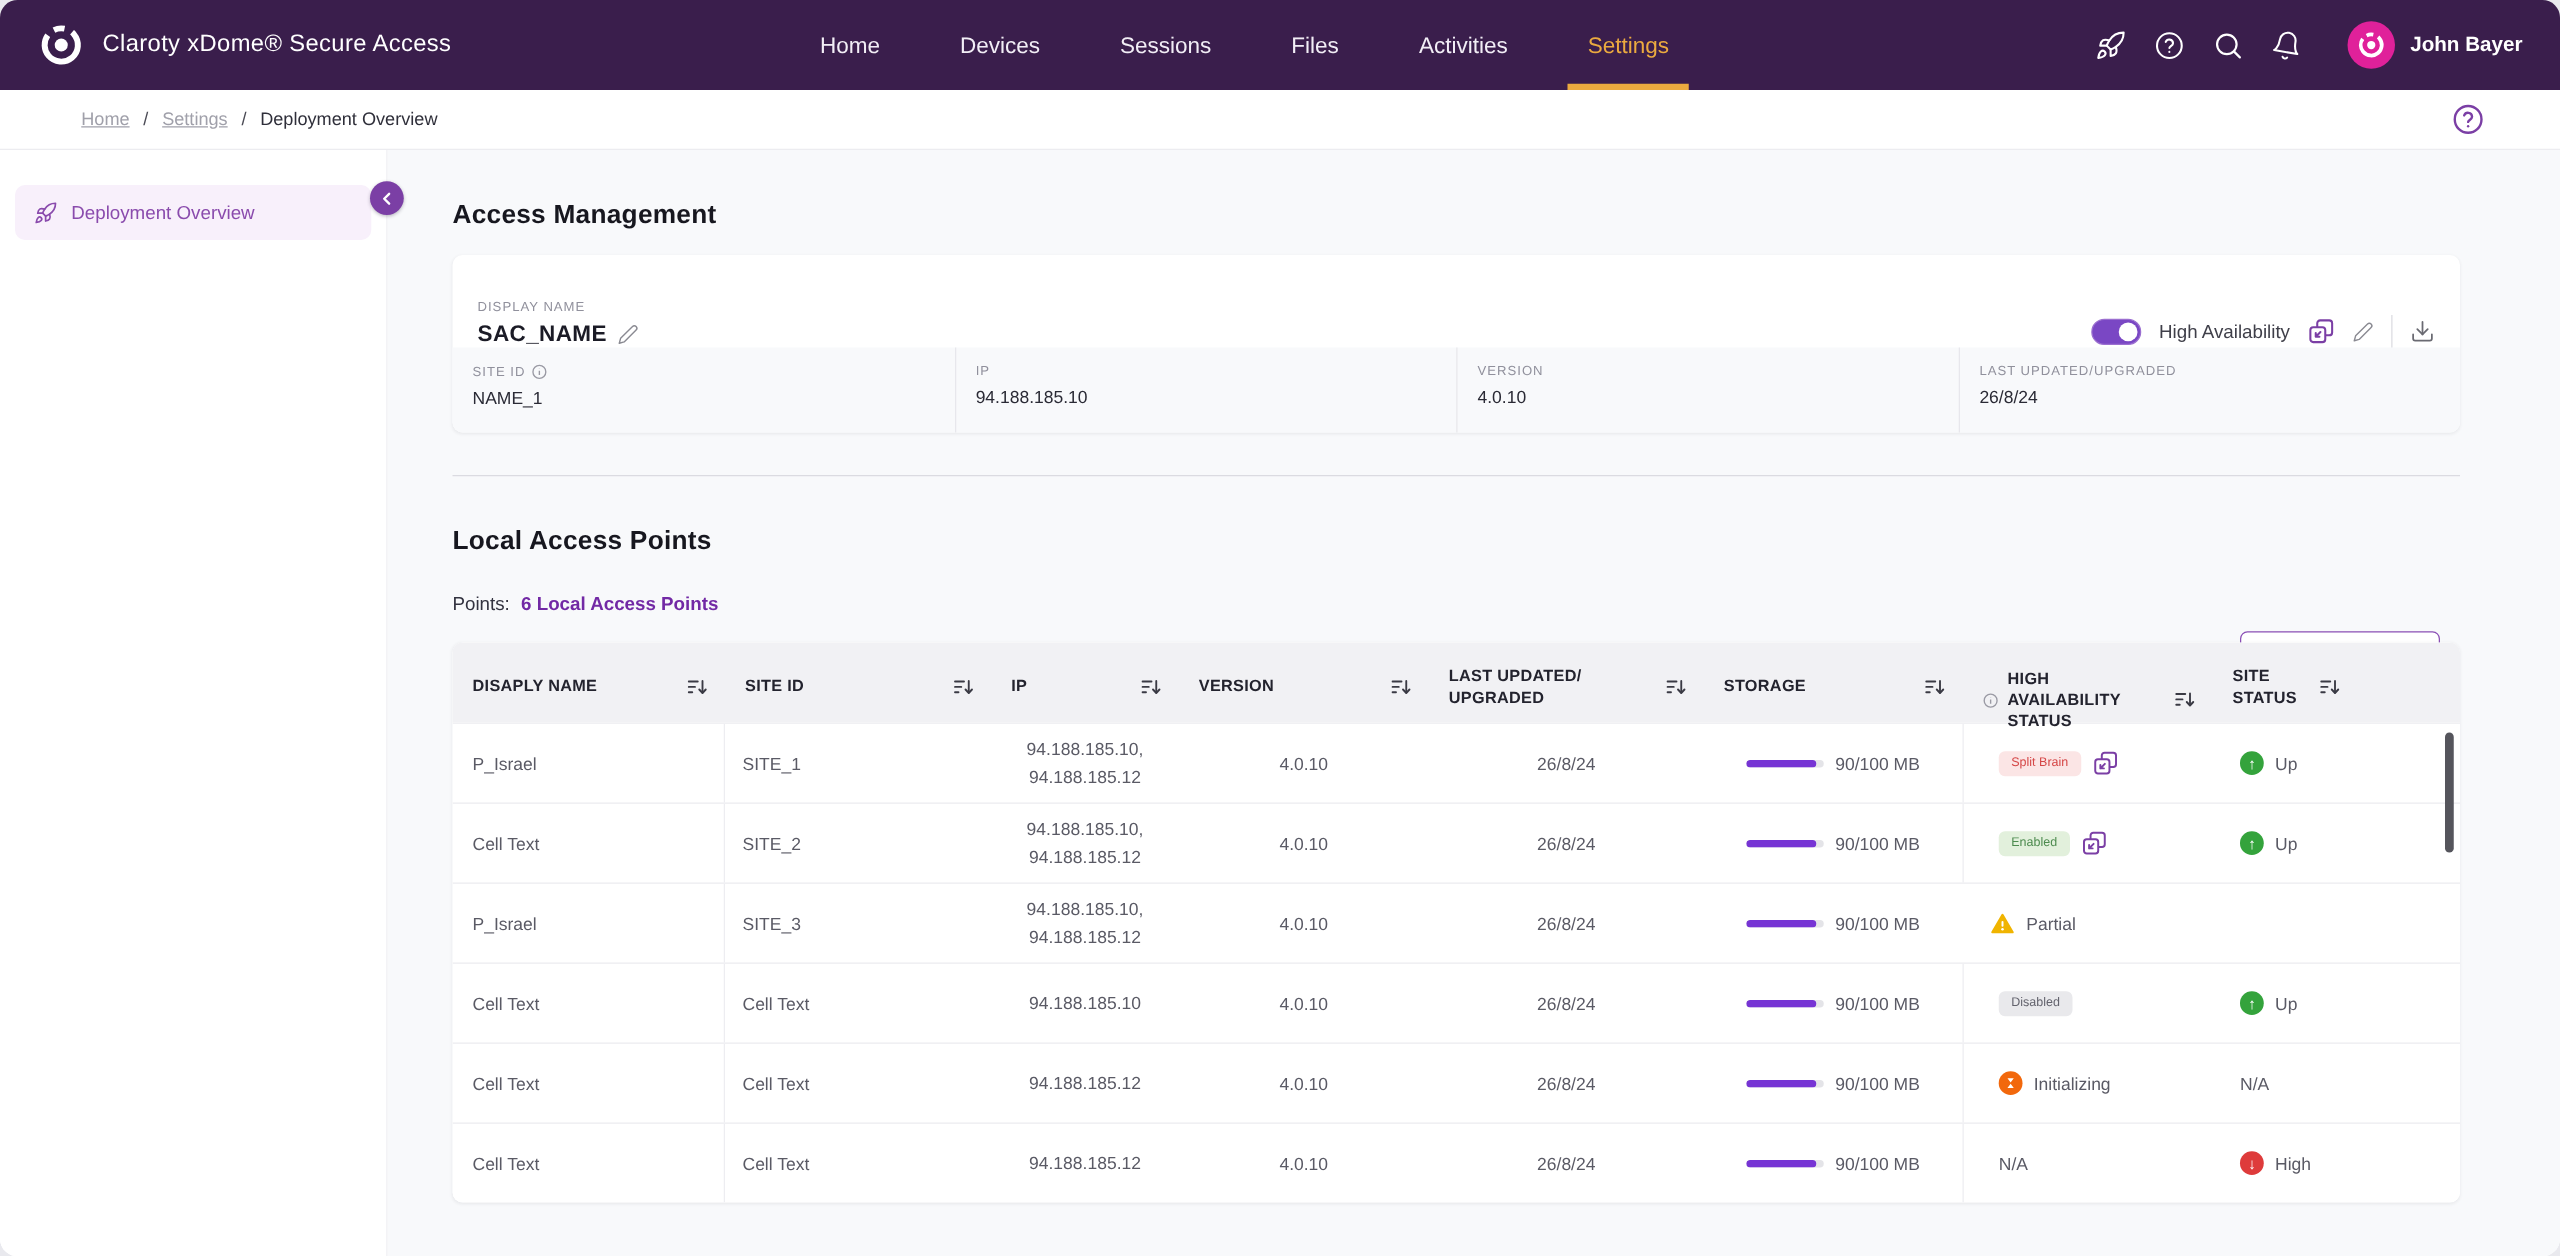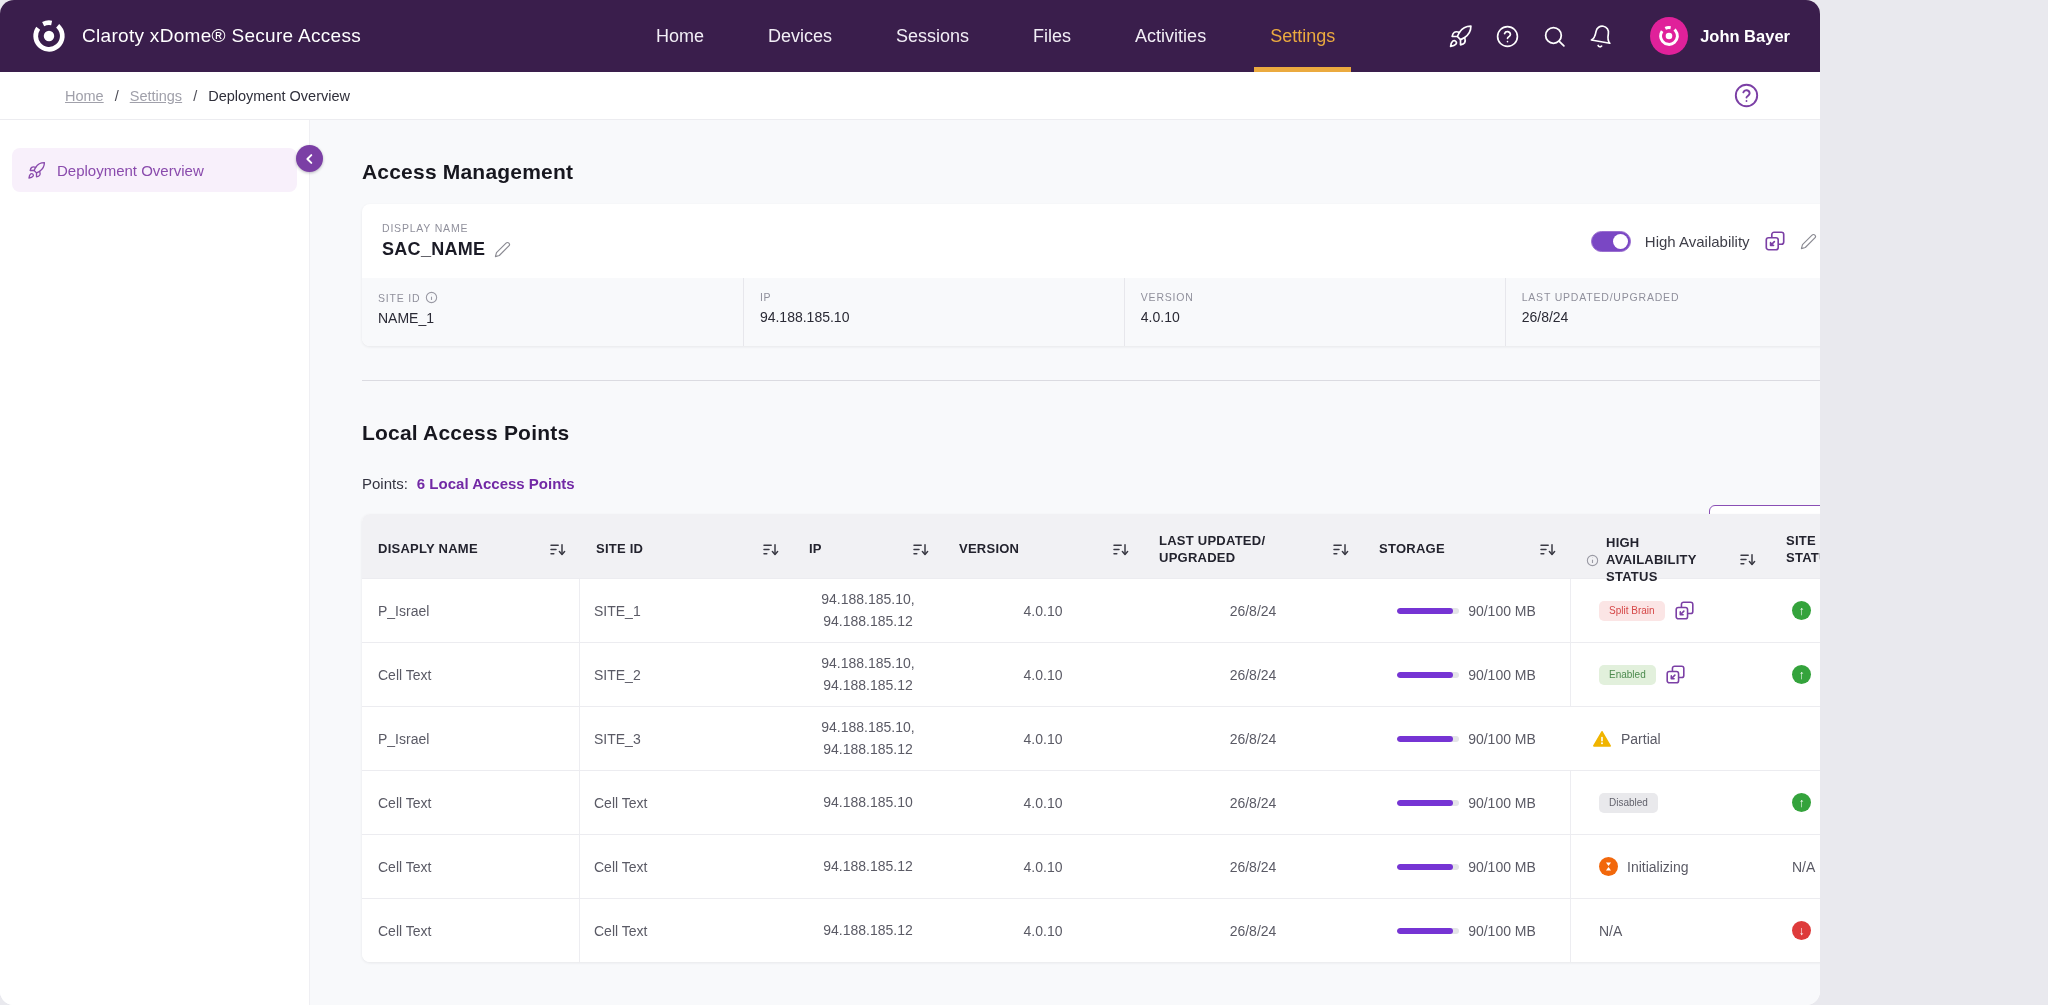--- a/index.html
+++ b/index.html
@@ -1,17 +1,17 @@
 <!DOCTYPE html>
 <html><head>
 <meta charset="utf-8">
 <style>
   * { margin:0; padding:0; box-sizing:border-box; }
   html,body { background:#e9e9ee; font-family:"Liberation Sans", sans-serif; }
-  .page { position:relative; width:1820px; height:1005px; background:#fff; border-radius:14px; overflow:hidden; }
+  .page { position:relative; width:2048px; height:1005px; background:#fff; border-radius:14px; overflow:hidden; }
 
   
   .topnav { position:relative; height:72px; background:#3a1e4c; display:flex; align-items:center; padding:0 30px; color:#fff; }
   .brand { display:flex; align-items:center; gap:14px; }
   .brand-title { font-size:19px; font-weight:500; letter-spacing:.3px; }
   .nav-menu { position:absolute; left:656px; top:0; height:72px; display:flex; gap:64px; }
   .nav-item { display:flex; align-items:center; height:72px; font-size:18px; color:#f2eef6; cursor:pointer; position:relative; text-decoration:none; }
   .nav-item.active { color:#ebaa3f; }
   .nav-item.active::after { content:""; position:absolute; left:-16px; right:-16px; bottom:0; height:5px; background:#ebaa3f; }
   .nav-right { margin-left:auto; display:flex; align-items:center; gap:22px; }
@@ -30,26 +30,26 @@
   .bc-help svg { width:100%; height:100%; }
 
   
   .body { display:flex; height:885px; background:#f8f9fb; }
   .sidebar { position:relative; width:310px; background:#fff; border-right:1px solid #efeff3; flex:0 0 310px; }
   .collapse-btn { position:absolute; right:-14px; top:25px; width:27px; height:27px; border-radius:50%; background:#7b3fa5; color:#fff; display:flex; align-items:center; justify-content:center; cursor:pointer; box-shadow:0 1px 3px rgba(30,20,50,.3); z-index:3; }
   .collapse-btn svg { width:14px; height:14px; }
   .side-item { margin:28px 12px 0 12px; height:44px; border-radius:8px; background:#f8f0fb; color:#8a4bad; display:flex; align-items:center; gap:11px; padding:0 15px; font-size:15px; cursor:pointer; }
   .side-item svg { width:19px; height:19px; flex:0 0 19px; }
 
-  .main { flex:1; padding:0 54px 0 52px; position:relative; }
+  .main { flex:1; padding:0 80px 0 52px; position:relative; }
   .section-title { margin-top:40px; font-size:21px; font-weight:bold; color:#17171f; letter-spacing:.2px; }
 
   
   .card { margin-top:20px; background:#fff; border-radius:8px; box-shadow:0 1px 3px rgba(25,25,40,.08); }
-  .am-top { height:74px; display:flex; align-items:center; justify-content:space-between; padding:0 20px; }
+  .am-top { height:74px; display:flex; align-items:flex-end; justify-content:space-between; padding:0 20px; }
   .field-label { font-size:10.5px; letter-spacing:.8px; color:#90909c; }
   .am-name-row { display:flex; align-items:center; gap:9px; margin-top:5px; }
   .am-name-value { font-size:18px; font-weight:bold; color:#1b1b26; letter-spacing:.3px; }
   .pencil { width:17px; height:17px; color:#8a8a92; cursor:pointer; }
   .pencil svg { width:100%; height:100%; }
   .am-controls { display:flex; align-items:center; gap:14px; }
   .toggle { width:40px; height:21px; border-radius:11px; background:#c9c9d2; position:relative; cursor:pointer; border:1.5px solid transparent; }
   .toggle.on { background:#7a47c4; border-color:#9b6fd0; }
   .toggle .knob { position:absolute; top:2px; left:2px; width:15px; height:15px; border-radius:50%; background:#fff; }
   .toggle.on .knob { left:auto; right:2px; }

